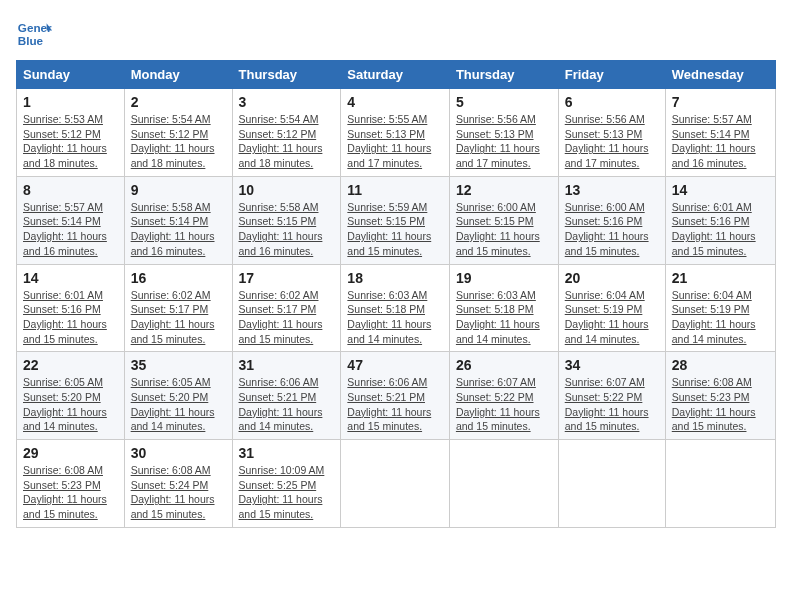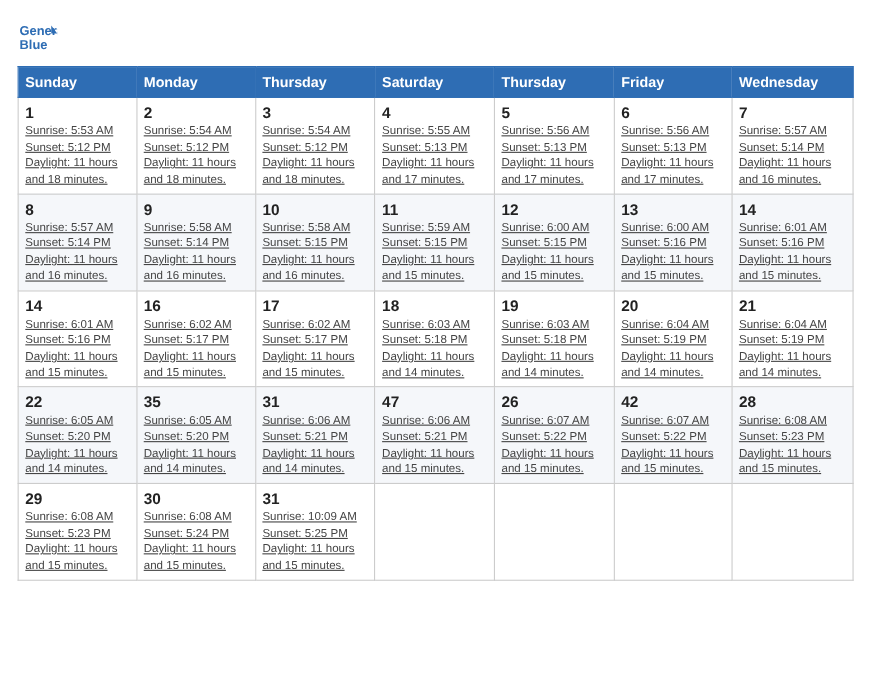--- a/index.html
+++ b/index.html
@@ -289,21 +289,21 @@
 and 15 minutes.</div>
         </td>
         <td>
           <span class="day-number">26</span>
           <div class="day-info" style="white-space: pre-line;">Sunrise: 6:07 AM
 Sunset: 5:22 PM
 Daylight: 11 hours
 and 15 minutes.</div>
         </td>
         <td>
-          <span class="day-number">42</span>
+          <span class="day-number">34</span>
           <div class="day-info" style="white-space: pre-line;">Sunrise: 6:07 AM
 Sunset: 5:22 PM
 Daylight: 11 hours
 and 15 minutes.</div>
         </td>
         <td>
           <span class="day-number">28</span>
           <div class="day-info" style="white-space: pre-line;">Sunrise: 6:08 AM
 Sunset: 5:23 PM
 Daylight: 11 hours

